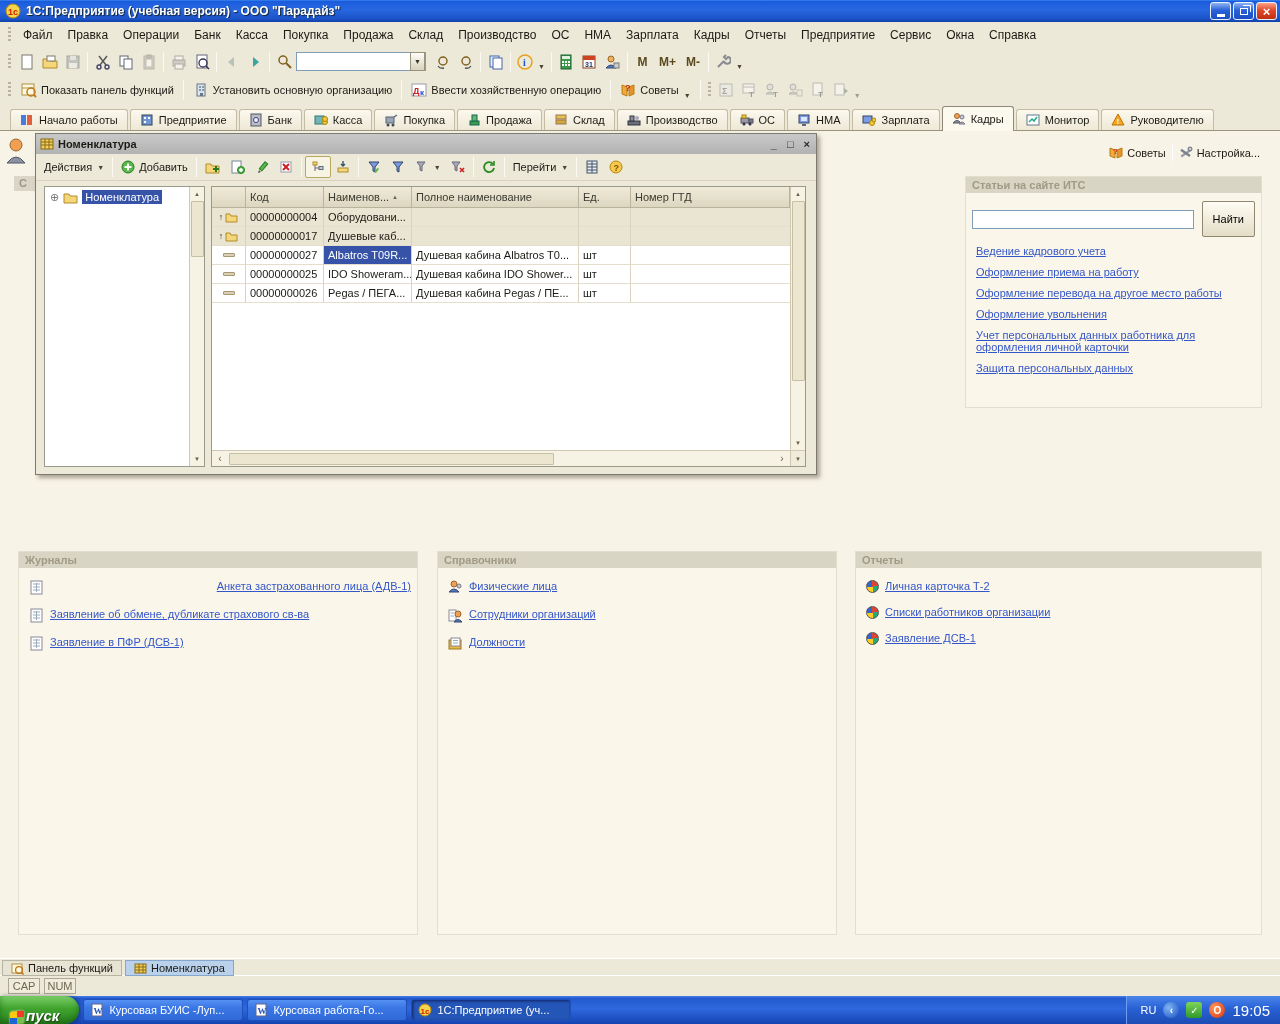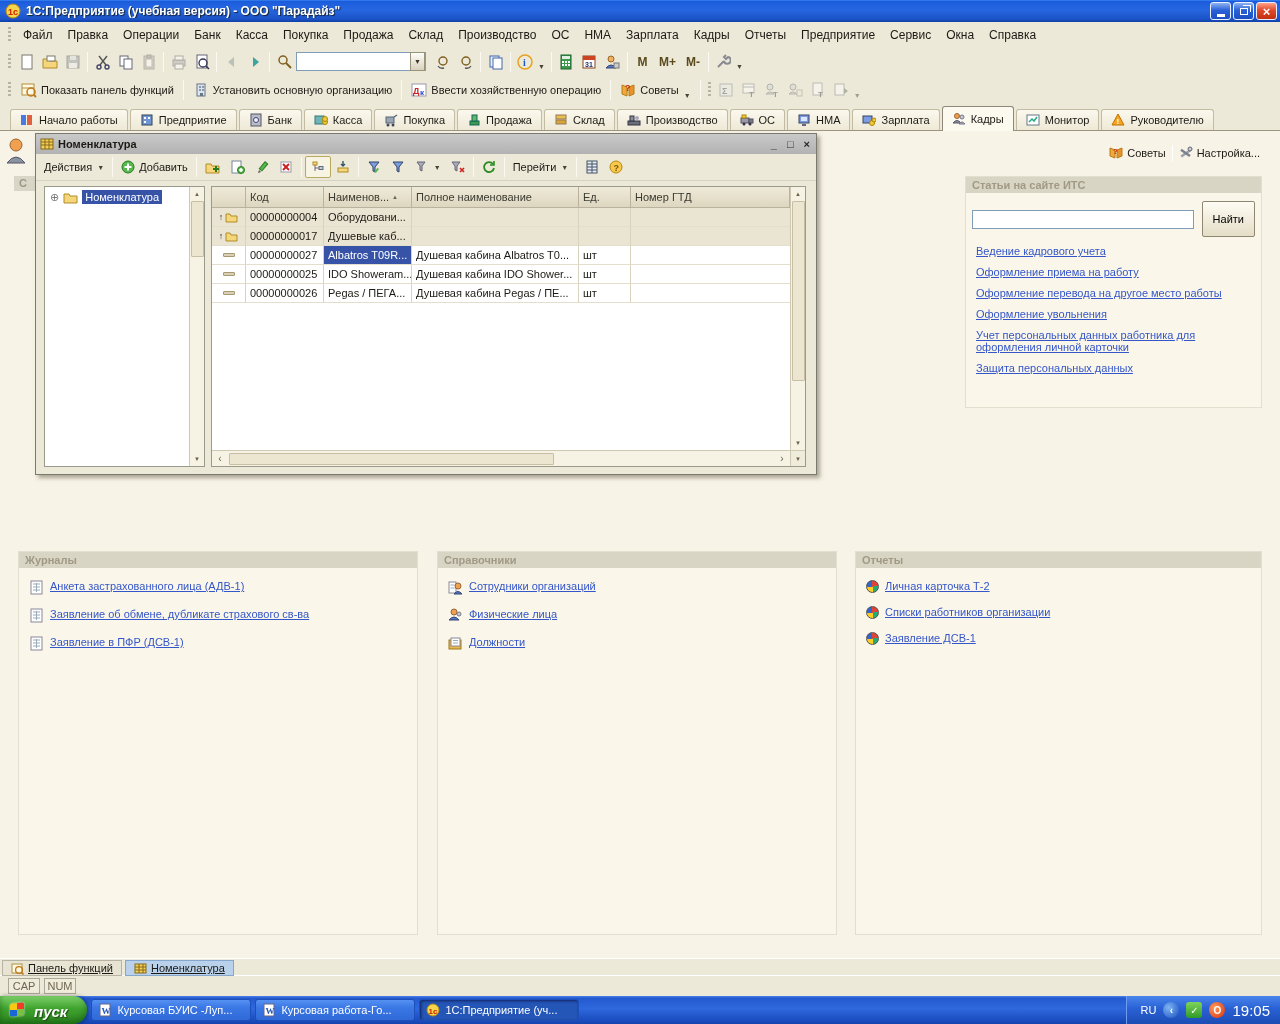--- a/index.html
+++ b/index.html
@@ -93,30 +93,30 @@
   .vscroll { position:absolute; top:0; right:0; width:15px; bottom:16px; background:#f7f3e4; border-left:1px solid #cfc8b2; display:flex; flex-direction:column; align-items:center; }
   .tree .vscroll { bottom:0; }
   .sarrow { width:13px; height:14px; font-size:6px; color:#6b5f45; display:flex; align-items:center; justify-content:center; }
   .vthumb { width:13px; height:56px; background:#ece5cf; border:1px solid #c6bfa4; border-radius:1px; }
   .hscroll { position:absolute; left:0; right:15px; bottom:0; height:16px; background:#f7f3e4; border-top:1px solid #cfc8b2; display:flex; align-items:center; }
   .hthumb { width:325px; height:12px; background:#ece5cf; border:1px solid #c6bfa4; border-radius:1px; margin-left:1px; }
   .harrow { width:16px; height:14px; font-size:10px; color:#6b5f45; display:flex; align-items:center; justify-content:center; }
   .corner { position:absolute; right:0; bottom:0; width:15px; height:16px; background:#f0ecdc; border-left:1px solid #cfc8b2; border-top:1px solid #cfc8b2; display:flex; align-items:center; justify-content:center; font-size:6px; color:#6b5f45; }
 
   
-  .mditabs { height:17px; background:#ece9d8; display:flex; align-items:flex-start; padding:1px 0 0 2px; gap:3px; border-top:1px solid #fff;text-decoration:underline; }
+  .mditabs { height:17px; background:#ece9d8; display:flex; align-items:flex-start; padding:1px 0 0 2px; gap:3px; border-top:1px solid #fff; }
   .mditab { height:16px; display:flex; align-items:center; gap:4px; padding:0 8px; border:1px solid #b8b3a2; background:#e8e4d4; white-space:nowrap; }
   .mditab.active { background:#b9d1ea; border-color:#86a7cc; }
   .statusbar { height:21px; background:#ece9d8; border-top:1px solid #fff; display:flex; align-items:center; padding:0 4px; }
   .statusbar .hint { flex:1; padding-left:4px; }
   .kbd { width:32px; height:16px; border:1px solid #aca899; display:flex; align-items:center; justify-content:center; color:#6e6650; margin-left:4px; background:#f0ecdc; }
 
   
   .taskbar { height:28px; background:linear-gradient(180deg,#4a81e8 0%,#2359cf 8%,#2f68dd 45%,#1b4ec0 85%,#1443ae 100%); display:flex; align-items:center; }
-  .startbtn { height:28px; padding:7px 20px 0 10px; border-radius:0 14px 14px 0; background:linear-gradient(180deg,#7ed06a,#3fa32e 45%,#2c8420); box-shadow:inset 0 -3px 6px rgba(0,60,0,.4), 2px 0 4px rgba(0,0,30,.4); display:flex; align-items:flex-start; gap:10px; color:#fff; font-weight:bold; font-style:italic; font-size:15px; text-shadow:1px 1px 1px #1c4a10; }
+  .startbtn { height:28px; padding:16px 20px 0 10px; border-radius:0 14px 14px 0; background:linear-gradient(180deg,#7ed06a,#3fa32e 45%,#2c8420); box-shadow:inset 0 -3px 6px rgba(0,60,0,.4), 2px 0 4px rgba(0,0,30,.4); display:flex; align-items:flex-end; gap:2px; color:#fff; font-weight:bold; font-style:italic; font-size:15px; text-shadow:1px 1px 1px #1c4a10; }
   .winlogo { width:14px; height:13px; border-radius:2px; background:conic-gradient(#f03c28 0 25%, #7cc043 25% 50%, #1a66d8 50% 75%, #f8c812 75%); transform:skewY(-5deg); box-shadow:0 0 2px #fff; }
   .taskbtn { width:160px; height:22px; margin-left:4px; border-radius:3px; background:linear-gradient(180deg,#5591f2,#3a76e4 40%,#2f6ad8); border:1px solid #1e4fb8; display:flex; align-items:center; gap:5px; padding:0 6px; color:#fff; white-space:nowrap; overflow:hidden; }
   .taskbtn.active { background:#2456b8; box-shadow:inset 1px 1px 3px rgba(0,0,40,.6); }
   .tray { margin-left:auto; height:28px; display:flex; align-items:center; gap:7px; padding:0 10px 0 14px; background:linear-gradient(180deg,#4a85ec 0%,#2961d4 45%,#1c4cb4 100%); border-left:1px solid #6f9cf0; color:#fff; }
   .trayic { width:16px; height:16px; border-radius:50%; display:flex; align-items:center; justify-content:center; color:#fff; font-size:10px; font-weight:bold; }
   .time { font-size:15px; }
 </style>
 </head>
 <body>
 
@@ -559,73 +559,73 @@
         </div>
       <div class="lnk">
           <span class="a">Защита персональных данных</span>
         </div>
     </div>
   </div>
 
   <div class="panel-box" style="left:18px; top:420px; width:400px; height:384px;">
     <div class="box-hdr"><span>Журналы</span></div>
     <div class="links" style="padding-top:12px;">
+      <div class="lnk" style="margin-bottom:13px;justify-content:space-between;">
+          <svg class="ic" width="15" height="15">
+            <rect x="2" y="1" width="11" height="13" fill="#fff" stroke="#889"></rect>
+            <line x1="4" y1="4" x2="11" y2="4" stroke="#9ab"></line>
+            <line x1="4" y1="7" x2="11" y2="7" stroke="#9ab"></line>
+            <line x1="4" y1="10" x2="11" y2="10" stroke="#9ab"></line>
+            <line x1="7.5" y1="3" x2="7.5" y2="12" stroke="#9ab"></line>
+          </svg>
+          <span class="a">Анкета застрахованного лица (АДВ-1)</span>
+        </div>
       <div class="lnk" style="margin-bottom:13px;">
           <svg class="ic" width="15" height="15">
             <rect x="2" y="1" width="11" height="13" fill="#fff" stroke="#889"></rect>
             <line x1="4" y1="4" x2="11" y2="4" stroke="#9ab"></line>
             <line x1="4" y1="7" x2="11" y2="7" stroke="#9ab"></line>
             <line x1="4" y1="10" x2="11" y2="10" stroke="#9ab"></line>
             <line x1="7.5" y1="3" x2="7.5" y2="12" stroke="#9ab"></line>
           </svg>
-          <span class="a">Анкета застрахованного лица (АДВ-1)</span>
-        </div>
-      <div class="lnk" style="margin-bottom:13px;">
-          <svg class="ic" width="15" height="15">
-            <rect x="2" y="1" width="11" height="13" fill="#fff" stroke="#889"></rect>
-            <line x1="4" y1="4" x2="11" y2="4" stroke="#9ab"></line>
-            <line x1="4" y1="7" x2="11" y2="7" stroke="#9ab"></line>
-            <line x1="4" y1="10" x2="11" y2="10" stroke="#9ab"></line>
-            <line x1="7.5" y1="3" x2="7.5" y2="12" stroke="#9ab"></line>
-          </svg>
           <span class="a">Заявление об обмене, дубликате страхового св-ва</span>
         </div>
       <div class="lnk">
           <svg class="ic" width="15" height="15">
             <rect x="2" y="1" width="11" height="13" fill="#fff" stroke="#889"></rect>
             <line x1="4" y1="4" x2="11" y2="4" stroke="#9ab"></line>
             <line x1="4" y1="7" x2="11" y2="7" stroke="#9ab"></line>
             <line x1="4" y1="10" x2="11" y2="10" stroke="#9ab"></line>
             <line x1="7.5" y1="3" x2="7.5" y2="12" stroke="#9ab"></line>
           </svg>
           <span class="a">Заявление в ПФР (ДСВ-1)</span>
         </div>
     </div>
   </div>
 
   <div class="panel-box" style="left:437px; top:420px; width:400px; height:384px;">
     <div class="box-hdr"><span>Справочники</span></div>
     <div class="links" style="padding-top:12px;">
       <div class="lnk" style="margin-bottom:13px;">
           <svg class="ic" width="15" height="15">
+            <circle cx="6" cy="4" r="3" fill="#f0a050" stroke="#963"></circle>
+            <path d="M1 12 q5 -6 10 0 z" fill="#5577bb" stroke="#334477"></path>
+            <circle cx="11" cy="6" r="2" fill="#c8ccd4" stroke="#778"></circle>
+          </svg>
+          <span class="a">Физические лица</span>
+        </div>
+      <div class="lnk" style="margin-bottom:13px;">
+          <svg class="ic" width="15" height="15">
             <rect x="1" y="2" width="7" height="11" fill="#fff" stroke="#889"></rect>
             <line x1="2.5" y1="5" x2="6.5" y2="5" stroke="#9ab"></line>
             <line x1="2.5" y1="8" x2="6.5" y2="8" stroke="#9ab"></line>
             <circle cx="10" cy="6" r="3" fill="#f0a050" stroke="#963"></circle>
             <path d="M6 14 q4 -5 8 0 z" fill="#5577bb" stroke="#334477"></path>
           </svg>
           <span class="a">Сотрудники организаций</span>
-        </div>
-      <div class="lnk" style="margin-bottom:13px;">
-          <svg class="ic" width="15" height="15">
-            <circle cx="6" cy="4" r="3" fill="#f0a050" stroke="#963"></circle>
-            <path d="M1 12 q5 -6 10 0 z" fill="#5577bb" stroke="#334477"></path>
-            <circle cx="11" cy="6" r="2" fill="#c8ccd4" stroke="#778"></circle>
-          </svg>
-          <span class="a">Физические лица</span>
         </div>
       <div class="lnk" style="margin-bottom:13px;">
           <svg class="ic" width="15" height="15">
             <rect x="1" y="4" width="12" height="9" fill="#e8b84a" stroke="#a07818"></rect>
             <rect x="3" y="2" width="9" height="8" fill="#fff" stroke="#889"></rect>
             <line x1="5" y1="4.5" x2="10" y2="4.5" stroke="#9ab"></line>
             <line x1="5" y1="7" x2="10" y2="7" stroke="#9ab"></line>
           </svg>
           <span class="a">Должности</span>
         </div>

